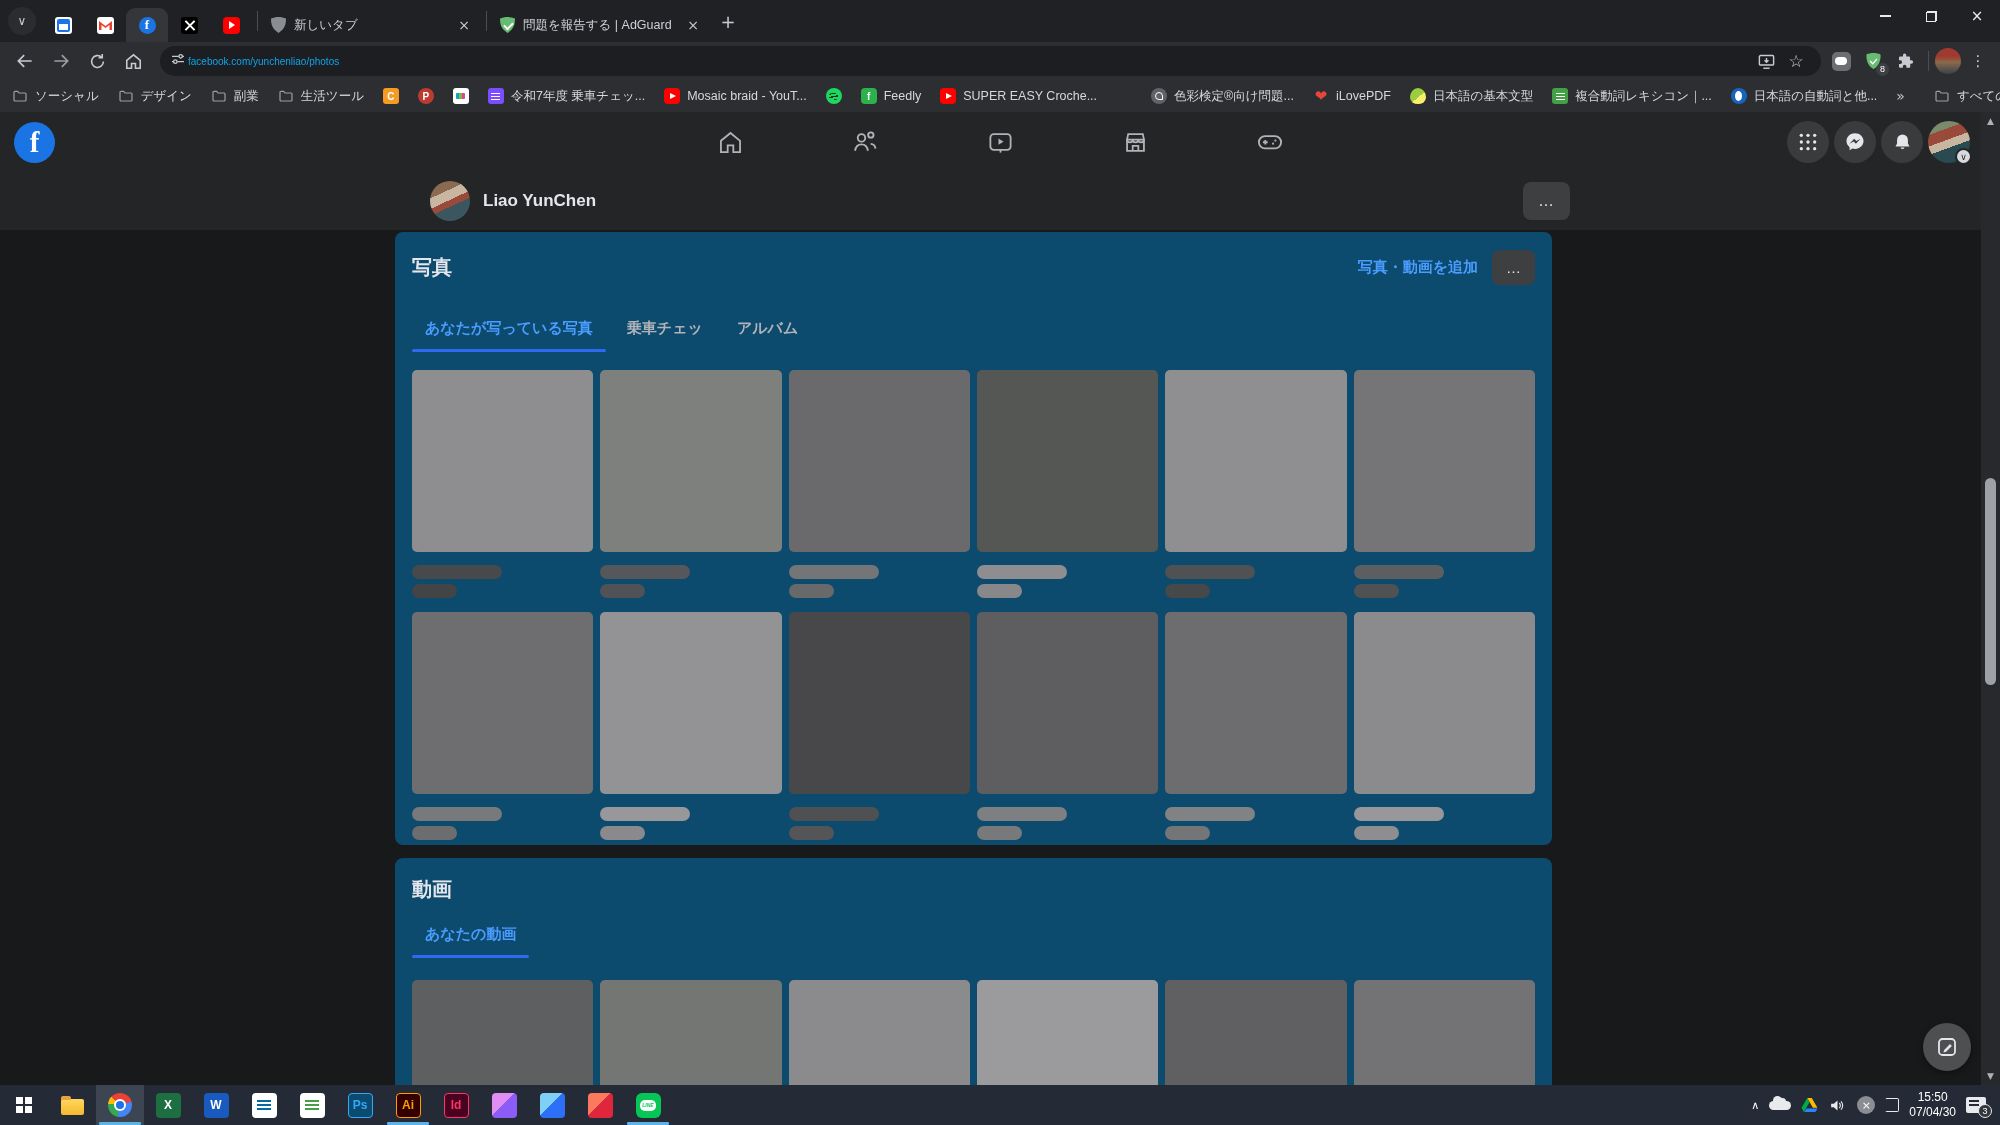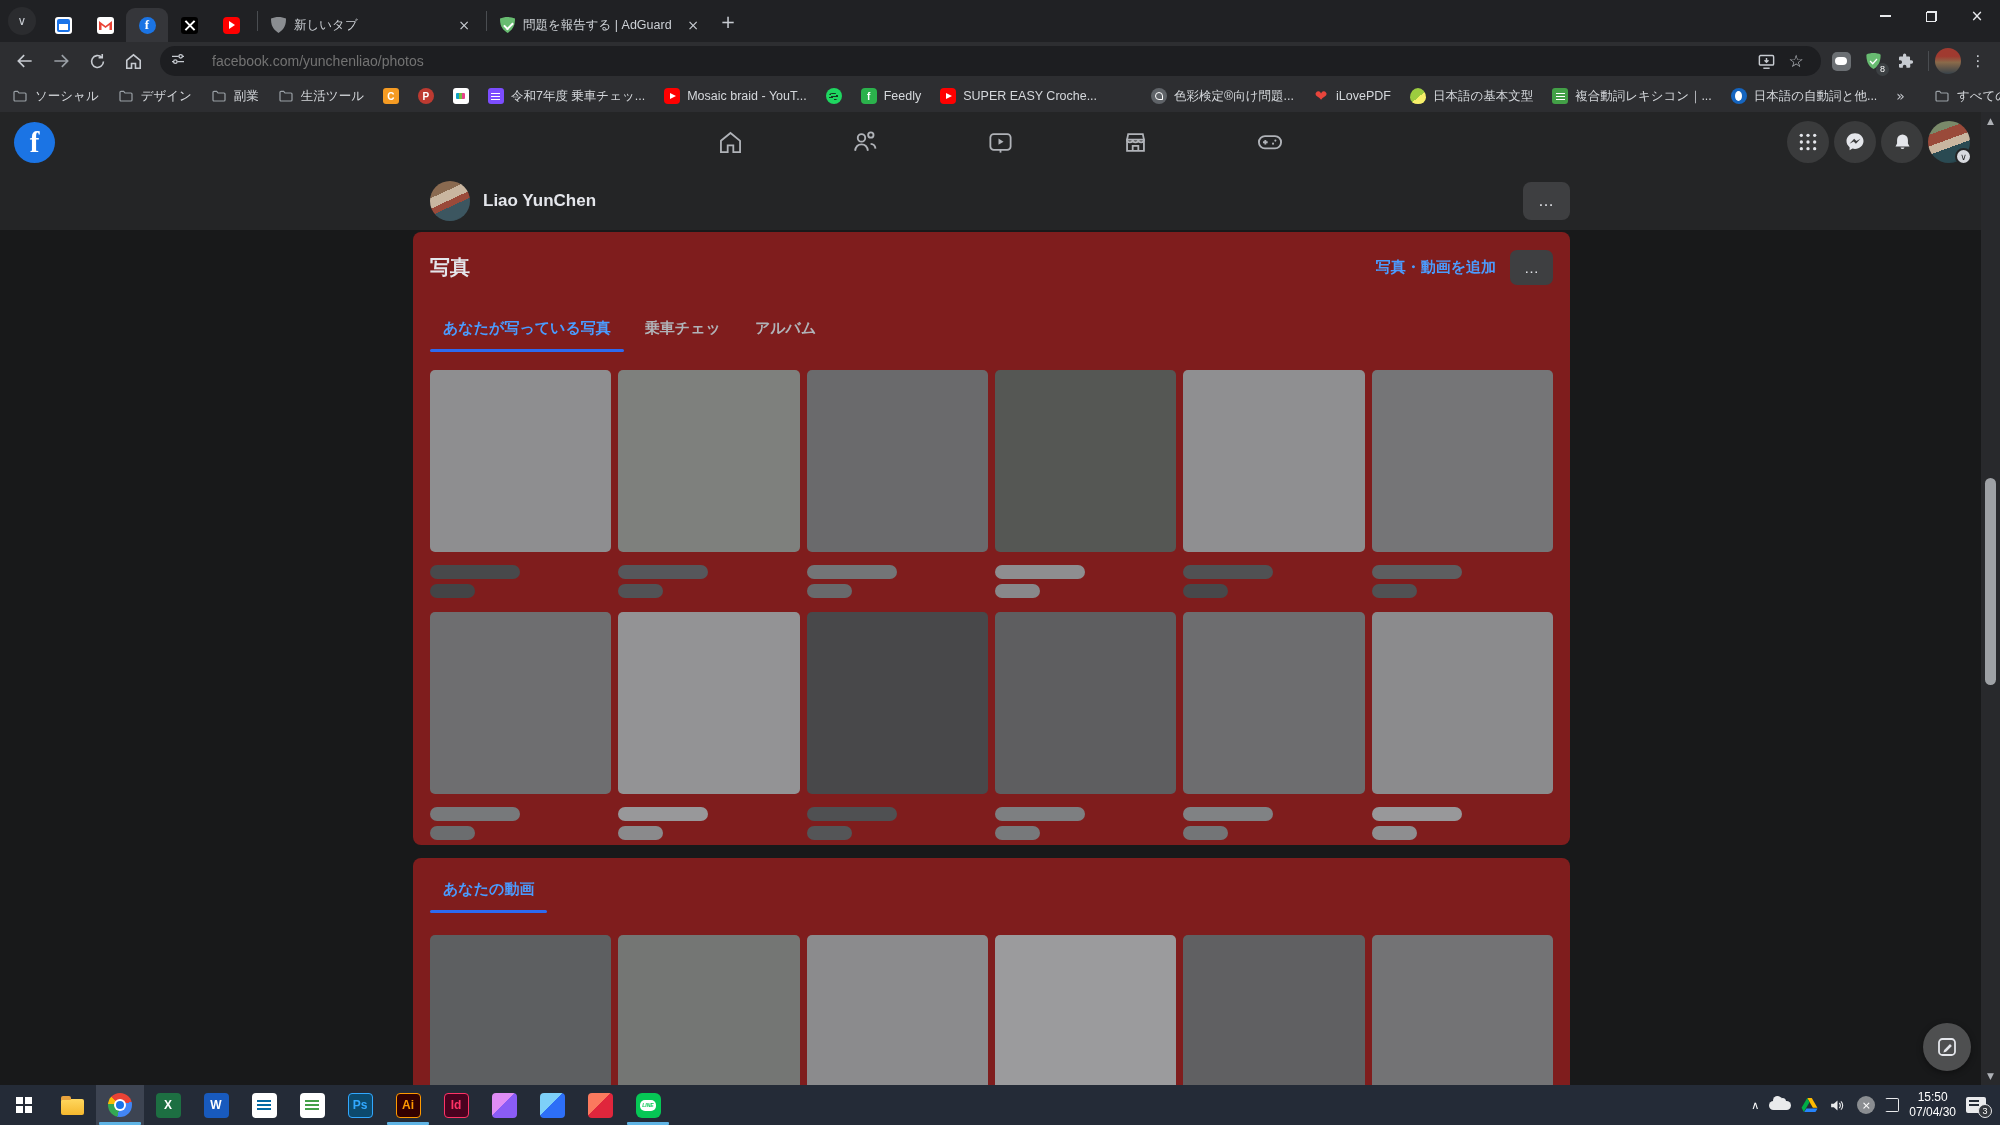--- a/index.html
+++ b/index.html
@@ -33,21 +33,21 @@
   .wbtn{width:46px;height:32px;display:flex;align-items:center;justify-content:center;color:#e8eaed;cursor:pointer}
   .minbar{width:11px;height:1.5px;background:#e8eaed}
   .restore{position:relative;width:11px;height:11px}
   .restore:before{content:"";position:absolute;right:0;top:0;width:8px;height:8px;border:1.2px solid #e8eaed}
   .restore:after{content:"";position:absolute;left:0;bottom:0;width:8px;height:8px;border:1.2px solid #e8eaed;background:#202124}
   .wclose{font-size:15px}
   #toolbar{position:absolute;top:42px;left:0;width:2000px;height:38px;background:#2d2e31;display:flex;align-items:center;padding:0 10px}
   .tbtn{width:30px;height:30px;border-radius:15px;display:flex;align-items:center;justify-content:center;margin-right:6px;cursor:pointer}
   .tbtn svg{display:block}
   #omnibox{flex:1;height:30px;background:#1d1e21;border-radius:15px;display:flex;align-items:center;padding:0 10px;margin:0 6px}
-  #omnibox .url{flex:1;color:#737373;font-size:14px;margin-left:26px;white-space:nowrap;overflow:hidden}
+  #omnibox .url{flex:1;color:#0ea5e9;font-size:10px;margin-left:2px;white-space:nowrap;overflow:hidden}
   .extic{position:relative;width:28px;height:28px;display:flex;align-items:center;justify-content:center;margin-right:4px;cursor:pointer}
   .lineext{width:19px;height:19px;border-radius:5px;background:#6b6f73;display:flex;align-items:center;justify-content:center}
   .lineext i{width:12px;height:8px;background:#fff;border-radius:4px}
   .badge8{position:absolute;right:-2px;bottom:-1px;min-width:13px;height:13px;border-radius:7px;background:#3c4043;color:#fff;font-size:9px;line-height:13px;text-align:center;padding:0 2px}
   .avatar26{width:26px;height:26px;border-radius:50%;background:linear-gradient(180deg,#a03a30 0 32%,#8a6a4a 55%,#37424a);cursor:pointer}
   .kebab{color:#c7cbd1;font-size:15px;width:24px;text-align:center;cursor:pointer}
   #bmbar{position:absolute;top:80px;left:0;width:2000px;height:32px;background:#2d2e31;display:flex;align-items:center;padding:0 12px;color:#d5d8dc;font-size:12.5px}
   .bm{display:flex;align-items:center;margin-right:19px;cursor:pointer;white-space:nowrap}
   .bm .lbl{margin-left:7px}
   .bmspacer{flex:1}
@@ -84,21 +84,21 @@
   #fbnav{position:absolute;left:50%;top:0;transform:translateX(-50%);height:60px;display:flex;align-items:center;gap:107px}
   .navitem{width:28px;height:28px;display:flex;align-items:center;justify-content:center;cursor:pointer}
   #fbright{position:absolute;right:30px;top:9px;display:flex;gap:5px}
   .circ42{width:42px;height:42px;border-radius:50%;background:#3a3b3c;display:flex;align-items:center;justify-content:center;cursor:pointer;position:relative}
   .avatar42{width:42px;height:42px;border-radius:50%;background:linear-gradient(160deg,#7a8a6a 0 25%,#9a4a3a 25% 45%,#c9b6a0 45% 60%,#2a4a52 60% 85%,#152028);cursor:pointer;position:relative}
   .avchev{position:absolute;right:-2px;bottom:-2px;width:17px;height:17px;border-radius:50%;background:#d8dadf;color:#242526;font-size:9px;display:flex;align-items:center;justify-content:center;border:2px solid #242526}
   #profilebar{position:absolute;top:60px;left:0;width:2000px;height:58px;background:#242526}
   .avatar40{position:absolute;left:430px;top:9px;width:40px;height:40px;border-radius:50%;background:linear-gradient(155deg,#8a6a50 0 30%,#c9b6a0 30% 48%,#9a4a3a 48% 60%,#3c5660 60% 85%,#1f3038)}
   #profname{position:absolute;left:483px;top:19px;color:#e4e6eb;font-size:17px;font-weight:bold}
   #profmore{position:absolute;left:1523px;top:10px;width:47px;height:38px;border-radius:8px;background:#3e3f41;color:#e4e6eb;display:flex;align-items:center;justify-content:center;font-size:16px;letter-spacing:1px;cursor:pointer}
-  .card{position:absolute;left:413px;width:1157px;background:#7f1d1d;border-radius:8px}
+  .card{position:absolute;left:395px;width:1157px;background:#0c4a6e;border-radius:8px}
   #photos-card{top:120px;height:613px}
   #videos-card{top:746px;height:320px}
   .card-head{display:flex;align-items:center;padding:18px 17px 0}
   .card-title{color:#e4e6eb;font-size:20px;font-weight:bold;flex:1}
   .addlink{color:#4a9cff;font-size:15px;font-weight:bold;margin-right:14px;cursor:pointer}
   .cardmore{width:43px;height:35px;border-radius:7px;background:#3e3f41;color:#e4e6eb;display:flex;align-items:center;justify-content:center;font-size:15px;cursor:pointer}
   .fbtabs{display:flex;padding:0 17px;gap:8px}
   #photos-card .fbtabs{margin-top:32px}
   #videos-card .fbtabs{margin-top:20px}
   .fbtab{position:relative;font-size:15px;font-weight:bold;color:#b0b3b8;padding:2px 13px 14px;cursor:pointer}
@@ -541,20 +541,23 @@
         </div>
       <div class="pcell">
           <div class="ptile" style="background: rgb(139, 139, 141);"></div>
           <div class="skel w1" style="background: rgb(152, 152, 154);"></div>
           <div class="skel w2" style="background: rgb(142, 142, 144);"></div>
         </div>
     </div>
   </div>
 
   <div class="card" id="videos-card">
+    <div class="card-head">
+      <div class="card-title">動画</div>
+    </div>
     <div class="fbtabs">
       <div class="fbtab active">
         <span>あなたの動画</span>
         <i class="tab-underline" style="background: rgb(45, 106, 240);"></i>
       </div>
     </div>
     <div class="pgrid">
       <div class="pcell">
           <div class="ptile" style="background: rgb(93, 95, 97);"></div>
         </div>

